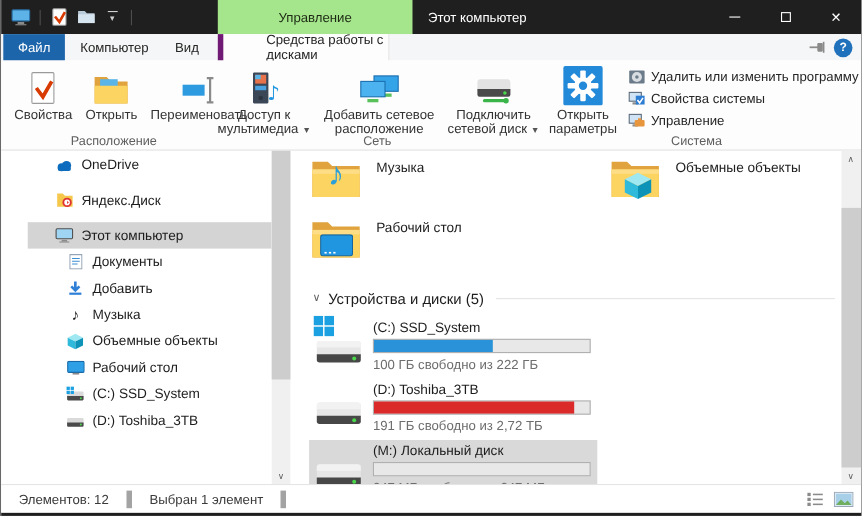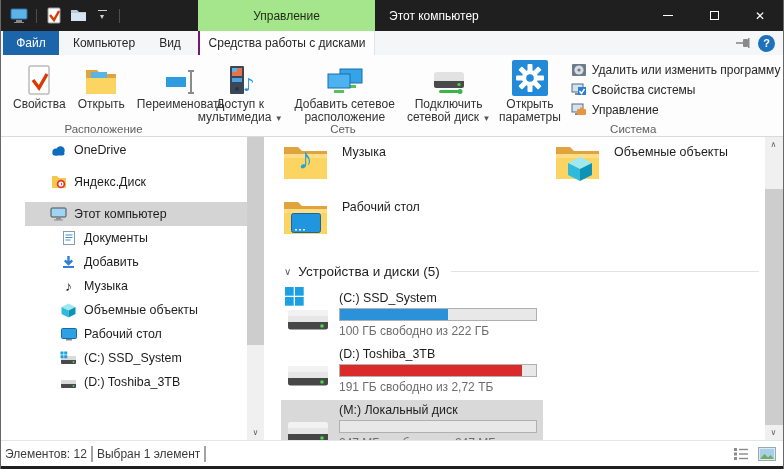--- a/index.html
+++ b/index.html
@@ -20,22 +20,22 @@
   .win-controls { position:absolute; right:0; top:0; height:31px; display:flex; }
   .win-btn { width:46px; height:31px; display:flex; align-items:center; justify-content:center; color:#fff; }
   .glyph-min { width:10px; height:1px; background:#fff; display:block; }
   .glyph-max { width:9px; height:9px; border:1px solid #fff; display:block; }
   .glyph-close { font-size:12px; line-height:12px; }
 
   
   .tabstrip { height:24px; background:#f5f6f7; position:relative; flex:0 0 auto; display:flex; align-items:stretch; font-size:12px; }
   .tab { display:flex; align-items:center; justify-content:center; padding:0 14px; color:#262626; }
   .tab-file { background:#1d65ab; color:#fff; width:56px; margin-left:2px; }
-  .tab-tools { position:absolute; left:197px; top:0; width:177px; height:24px; display:flex; align-items:center; justify-content:center;
-               background:#fdfdfd; border-left:2px solid #701a75; border-right:1px solid #e4e4e4; color:#262626; }
+  .tab-tools { position:absolute; left:197px; top:0; width:156px; height:24px; display:flex; align-items:center; justify-content:center;
+               background:#fdfdfd; border-left:5px solid #701a75; border-right:1px solid #e4e4e4; color:#262626;padding-left:39px; }
   .strip-right { position:absolute; right:8px; top:0; height:24px; display:flex; align-items:center; gap:8px; }
   .help-circle { width:17px; height:17px; border-radius:50%; background:#2071bc; color:#fff; font-size:11px; font-weight:bold;
                  display:flex; align-items:center; justify-content:center; }
 
   
   .ribbon { height:82px; background:#fdfdfd; border-bottom:1px solid #dadada; flex:0 0 auto; display:flex; position:relative; }
   .rgroup { position:relative; display:flex; align-items:flex-start; padding:3px 4px 14px 6px; }
   .rgroup-label { position:absolute; bottom:1px; left:0; right:0; text-align:center; font-size:11.5px; color:#5e5e5e; white-space:nowrap; }
   .rsep { width:1px; background:#e2e2e2; margin:2px 0; }
   .rbtn { display:flex; flex-direction:column; align-items:center; padding:2px 5px; margin:0 1px; white-space:nowrap; }
@@ -78,21 +78,21 @@
   .drive-tile.selected { background:#d9d9d9; }
   .drive-tile .dicon { width:50px; flex:0 0 auto; display:flex; align-items:flex-end; justify-content:center; padding-bottom:2px; position:relative; }
   .drive-info { flex:1; }
   .drive-name { font-size:12.4px; color:#1d1d1d; white-space:nowrap; }
   .drive-bar { height:13px; border:1px solid #b0b0b0; background:#e8e8e8; margin:3px 0 3px 0; }
   .drive-bar .fill { height:100%; }
   .drive-free { font-size:12px; color:#6d6d6d; white-space:nowrap; }
 
   
   .statusbar { height:26px; flex:0 0 auto; border-top:1px solid #e5e5e5; background:#fff; display:flex; align-items:center; font-size:12px; color:#3b3b3b; position:relative; }
-  .status-cell { padding:0 4px; border-right:2px solid #a3a3a3; height:16px; display:flex; align-items:center; white-space:nowrap; }
+  .status-cell { padding:0 16px; border-right:5px solid #a3a3a3; height:16px; display:flex; align-items:center; white-space:nowrap; }
   .status-views { position:absolute; right:6px; display:flex; gap:6px; }
   .view-btn { width:20px; height:18px; display:flex; align-items:center; justify-content:center; }
 
   .bottom-border { height:3px; background:#1f1f1f; flex:0 0 auto; }
   svg { display:block; }
 </style>
 </head>
 <body>
 
 <div id="window">

